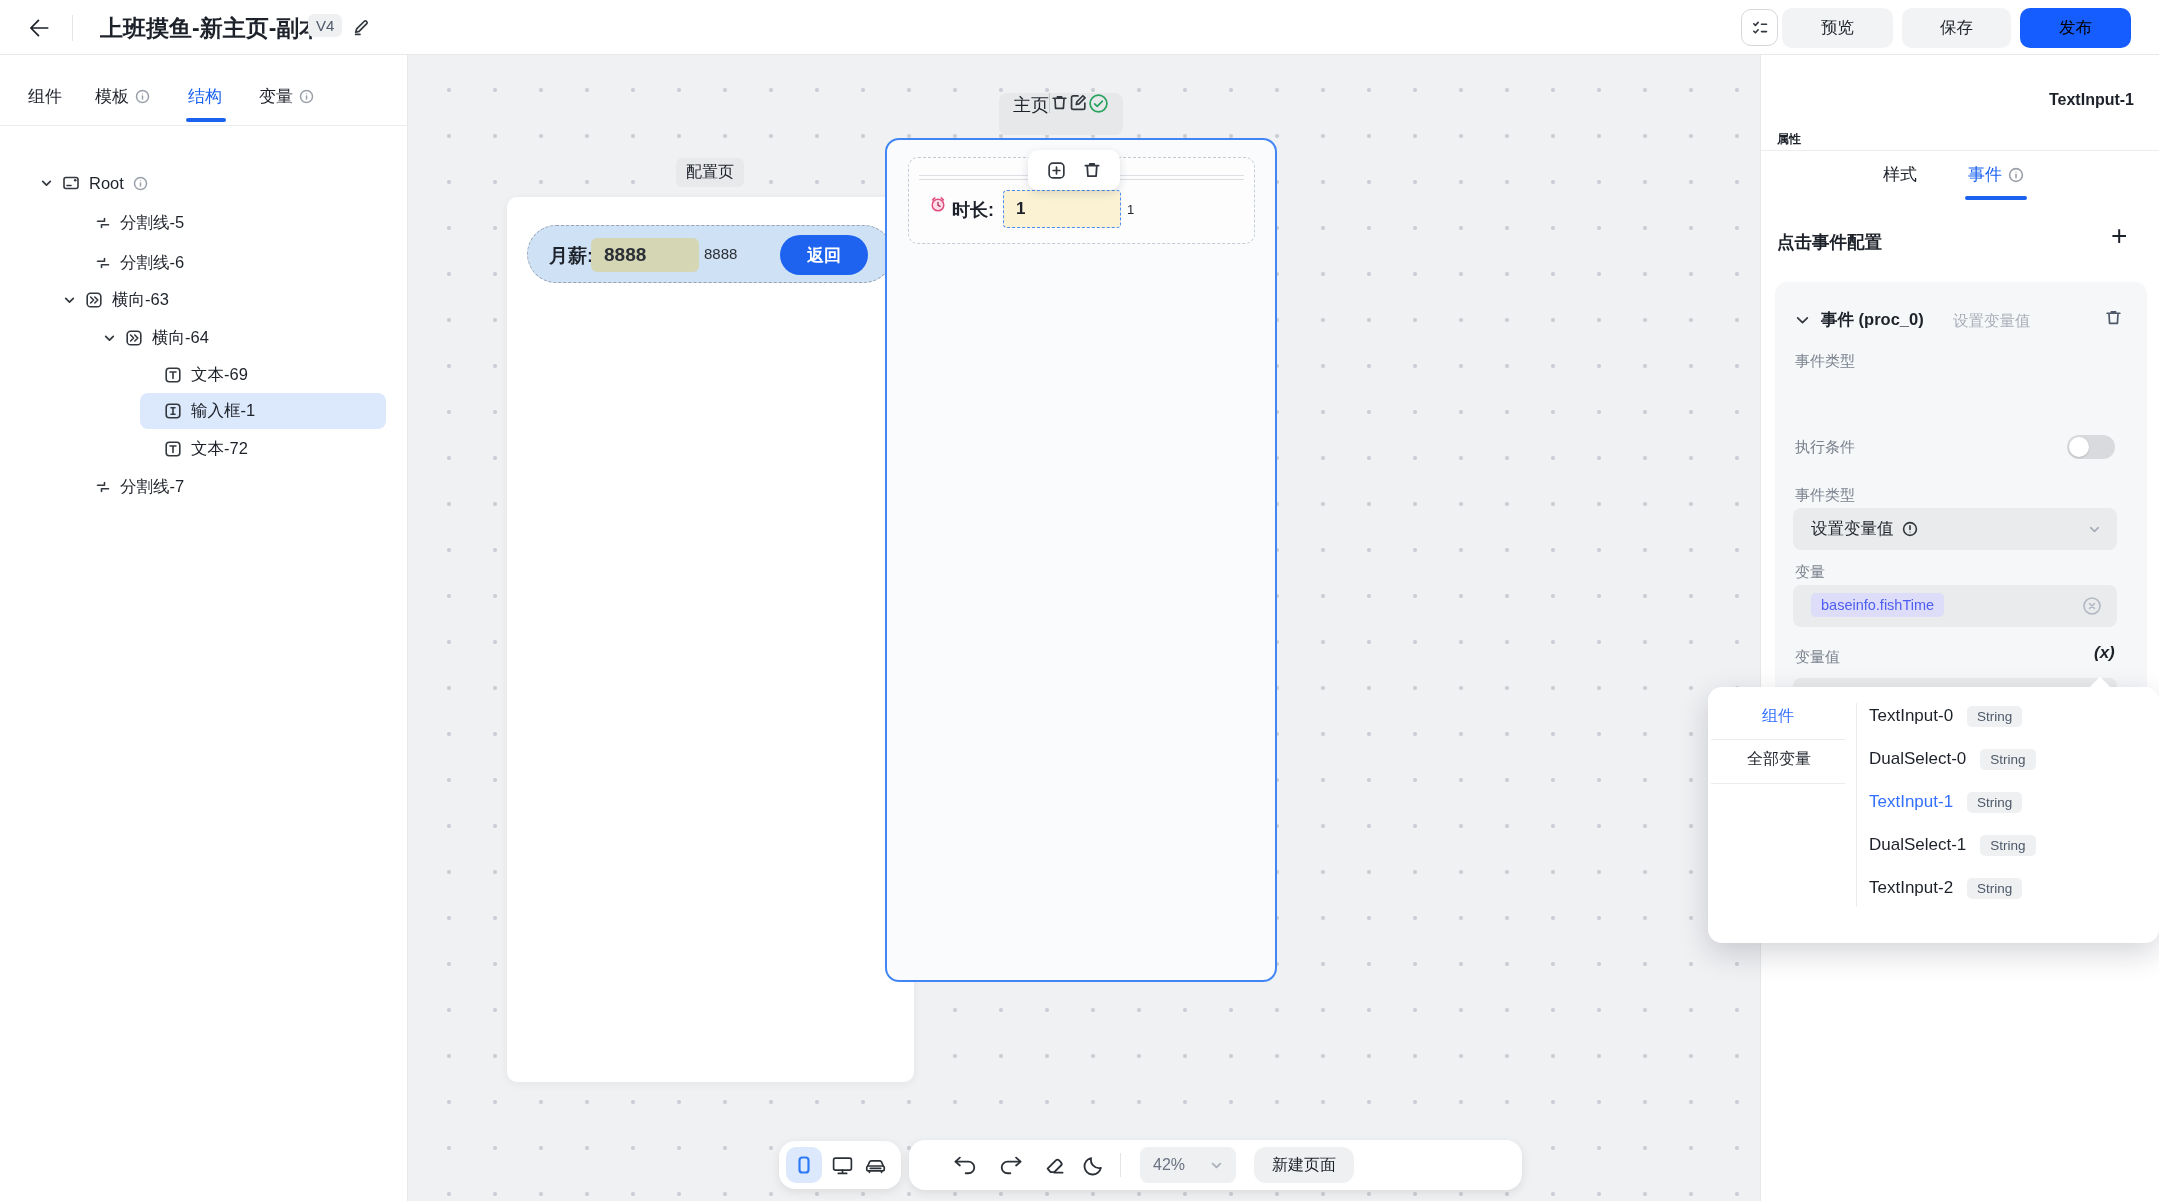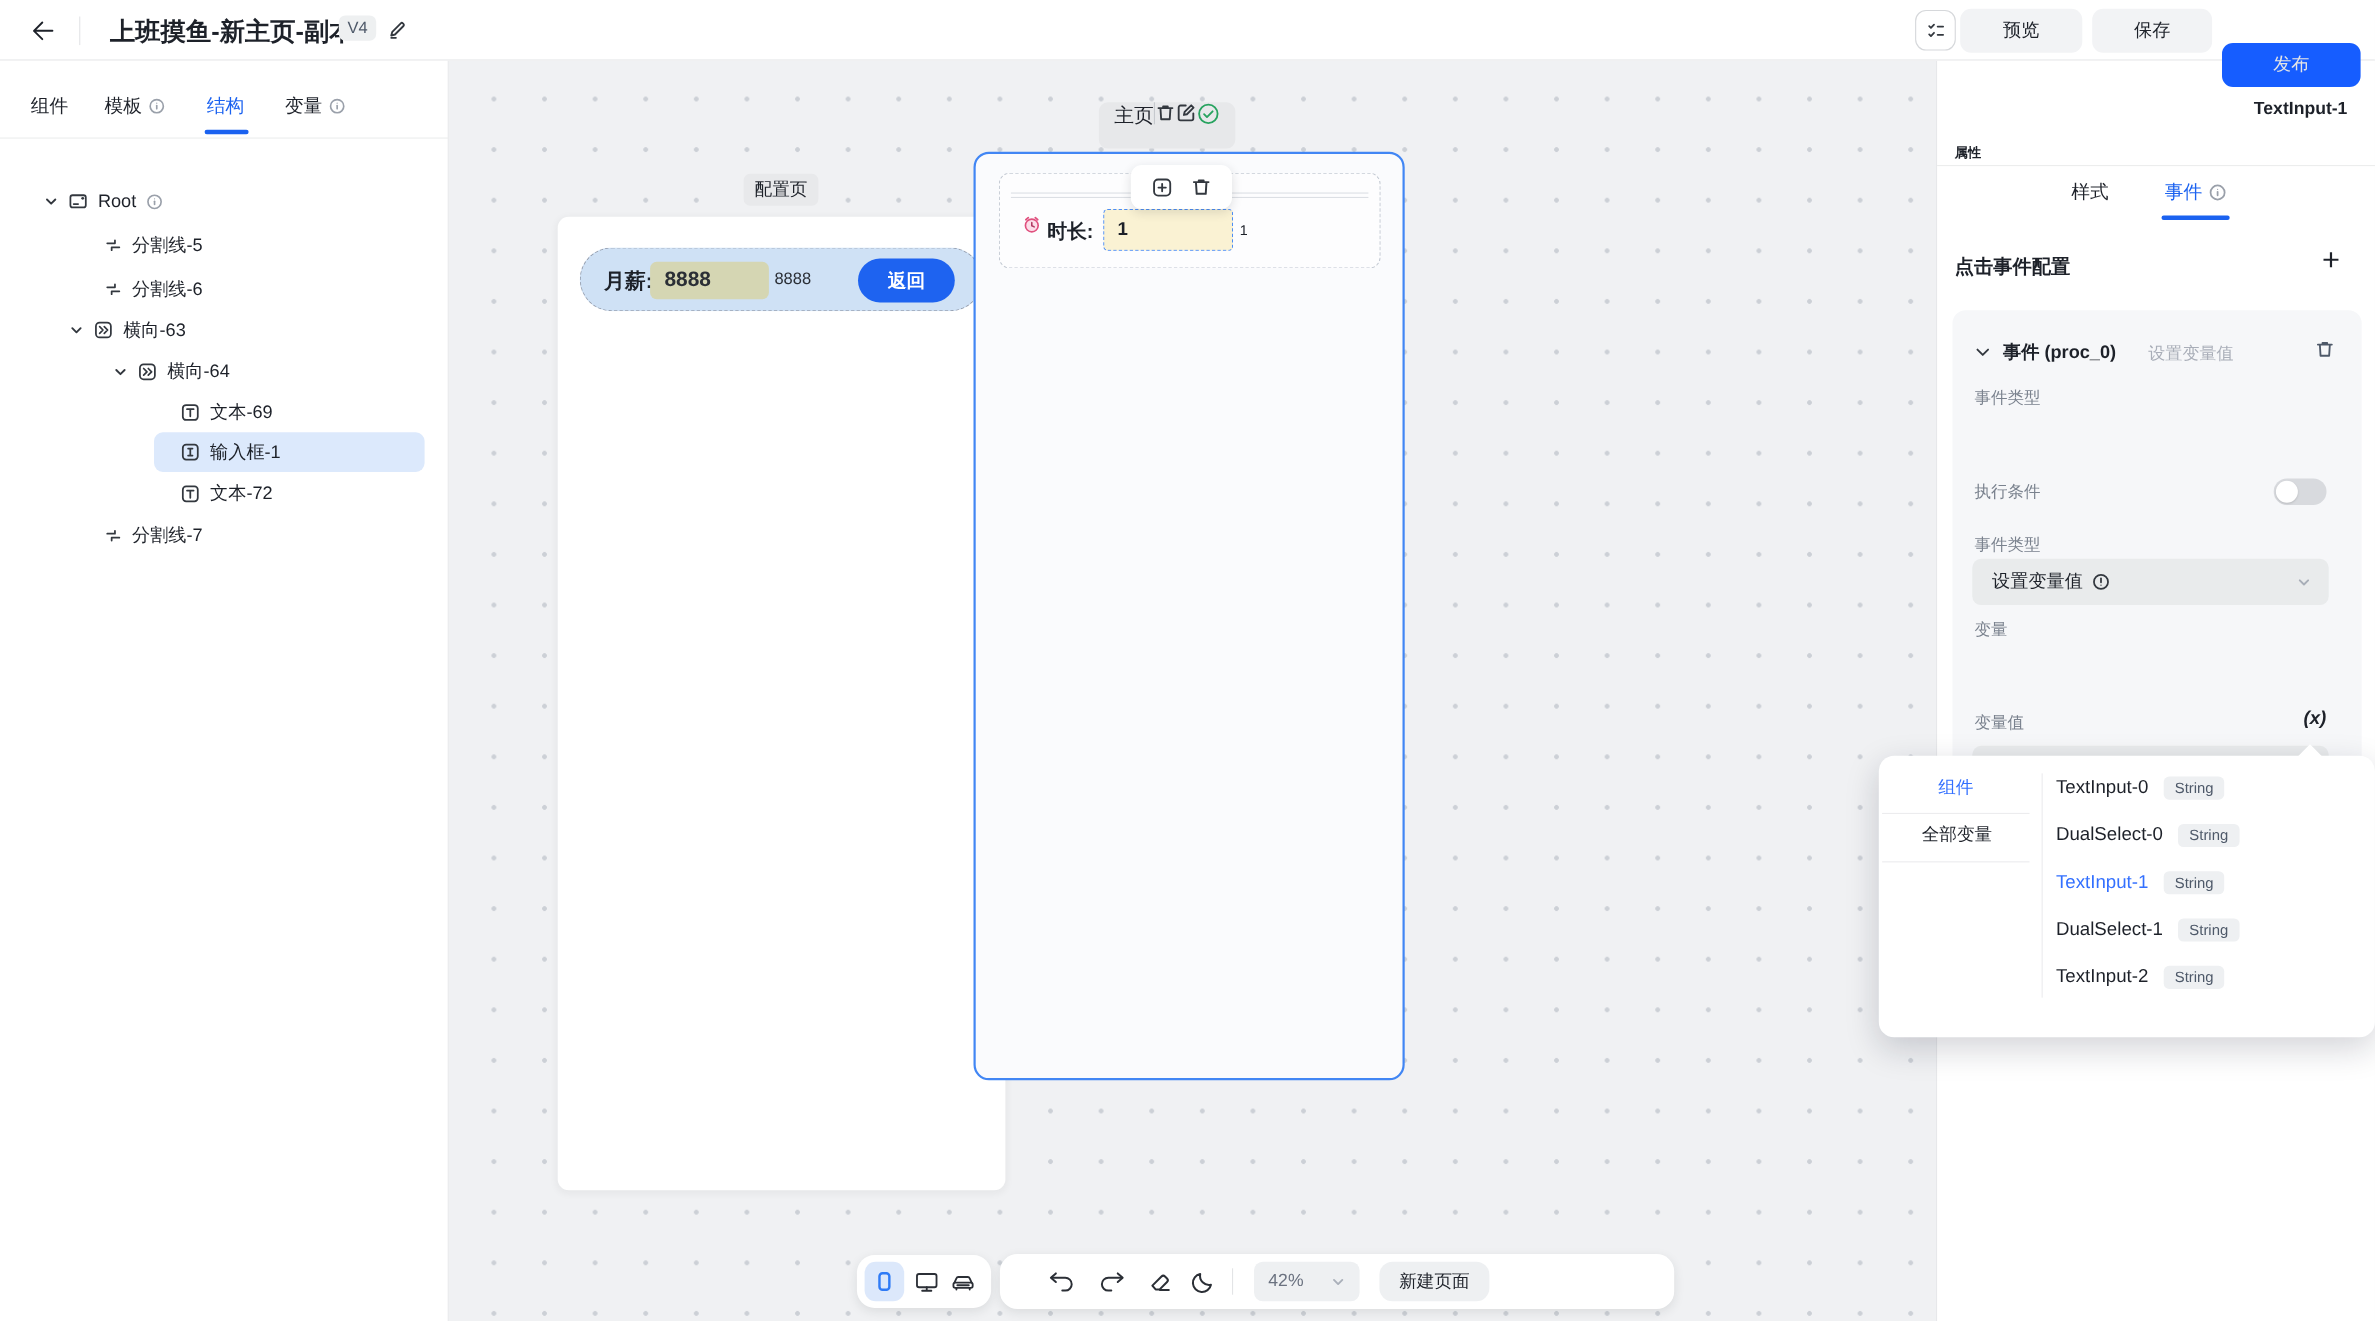--- a/index.html
+++ b/index.html
@@ -15,21 +15,21 @@
   .tb-divider{position:absolute;left:72px;top:15px;width:1px;height:26px;background:#e3e4e6;}
   .doc-title{position:absolute;left:100px;top:13px;font-size:23px;font-weight:bold;white-space:nowrap;}
   .ver-badge{position:absolute;left:308px;top:14px;background:#eef0f1;border-radius:6px;padding:3px 8px;font-size:15px;color:#4e5969;}
   .pencil{position:absolute;left:352px;top:17px;color:#33383f;}
   .tb-iconbtn{position:absolute;left:1741px;top:9px;width:37px;height:37px;border:1.5px solid #d6d8db;border-radius:10px;
               display:flex;align-items:center;justify-content:center;color:#33383f;background:#fff;}
   .tb-btn{position:absolute;top:8px;height:40px;border:none;border-radius:10px;background:#f2f3f5;
           font-size:16.5px;color:#1d2129;font-family:inherit;cursor:pointer;}
   .btn-preview{left:1782px;width:111px;}
   .btn-save{left:1902px;width:109px;}
-  .btn-publish{left:2020px;width:126px;background:#165dff;color:#e5e5e5;margin-top:31px;}
+  .btn-publish{left:2020px;width:111px;background:#165dff;color:#000000;}
 
   
   .lpanel{position:absolute;left:0;top:55px;width:408px;height:1146px;background:#fff;border-right:1px solid #e7e8ea;z-index:30;}
   .ltab{position:absolute;top:30px;font-size:17px;color:#1d2129;display:flex;align-items:center;gap:6px;cursor:pointer;}
   .ltab .info-ic{color:#9aa0aa;}
   .ltab.active{color:#1b62f0;}
   .ltab-underline{position:absolute;left:186px;top:63px;width:40px;height:4px;border-radius:2px;background:#1b62f0;}
   .ltabs-div{position:absolute;left:0;top:70px;width:408px;height:1px;background:#eceded;}
   .trow{position:absolute;height:36px;display:flex;align-items:center;font-size:16.5px;color:#1d2129;cursor:pointer;}
   .trow .tchev{color:#33383f;margin-right:9px;}
@@ -470,20 +470,29 @@
             </span>
         </span>
         <span class="schev">
             <svg class="ic" viewBox="0 0 12 12" width="13" height="13">
               <path d="M2.5 4.2 6 7.7 9.5 4.2"></path>
             </svg>
           </span>
       </div>
 
       <span class="e-lbl" style="top:281px">变量</span>
+      <div class="e-select" style="top:303px">
+        <span class="var-tag">baseinfo.fishTime</span>
+        <span class="clear-ic">
+            <svg class="ic" viewBox="0 0 20 20" width="20" height="20" stroke-width="1.3">
+              <circle cx="10" cy="10" r="8"></circle>
+              <path d="M7.5 7.5l5 5M12.5 7.5l-5 5"></path>
+            </svg>
+          </span>
+      </div>
 
       <span class="e-lbl" style="top:366px">变量值</span>
       <span class="fx">(x)</span>
       <div class="e-select" style="top:396px"></div>
     </div>
   </div>
 
   <div class="popup">
     <span class="arrow"></span>
     <span class="pmenu active" style="left:54px;top:19px">组件</span>

